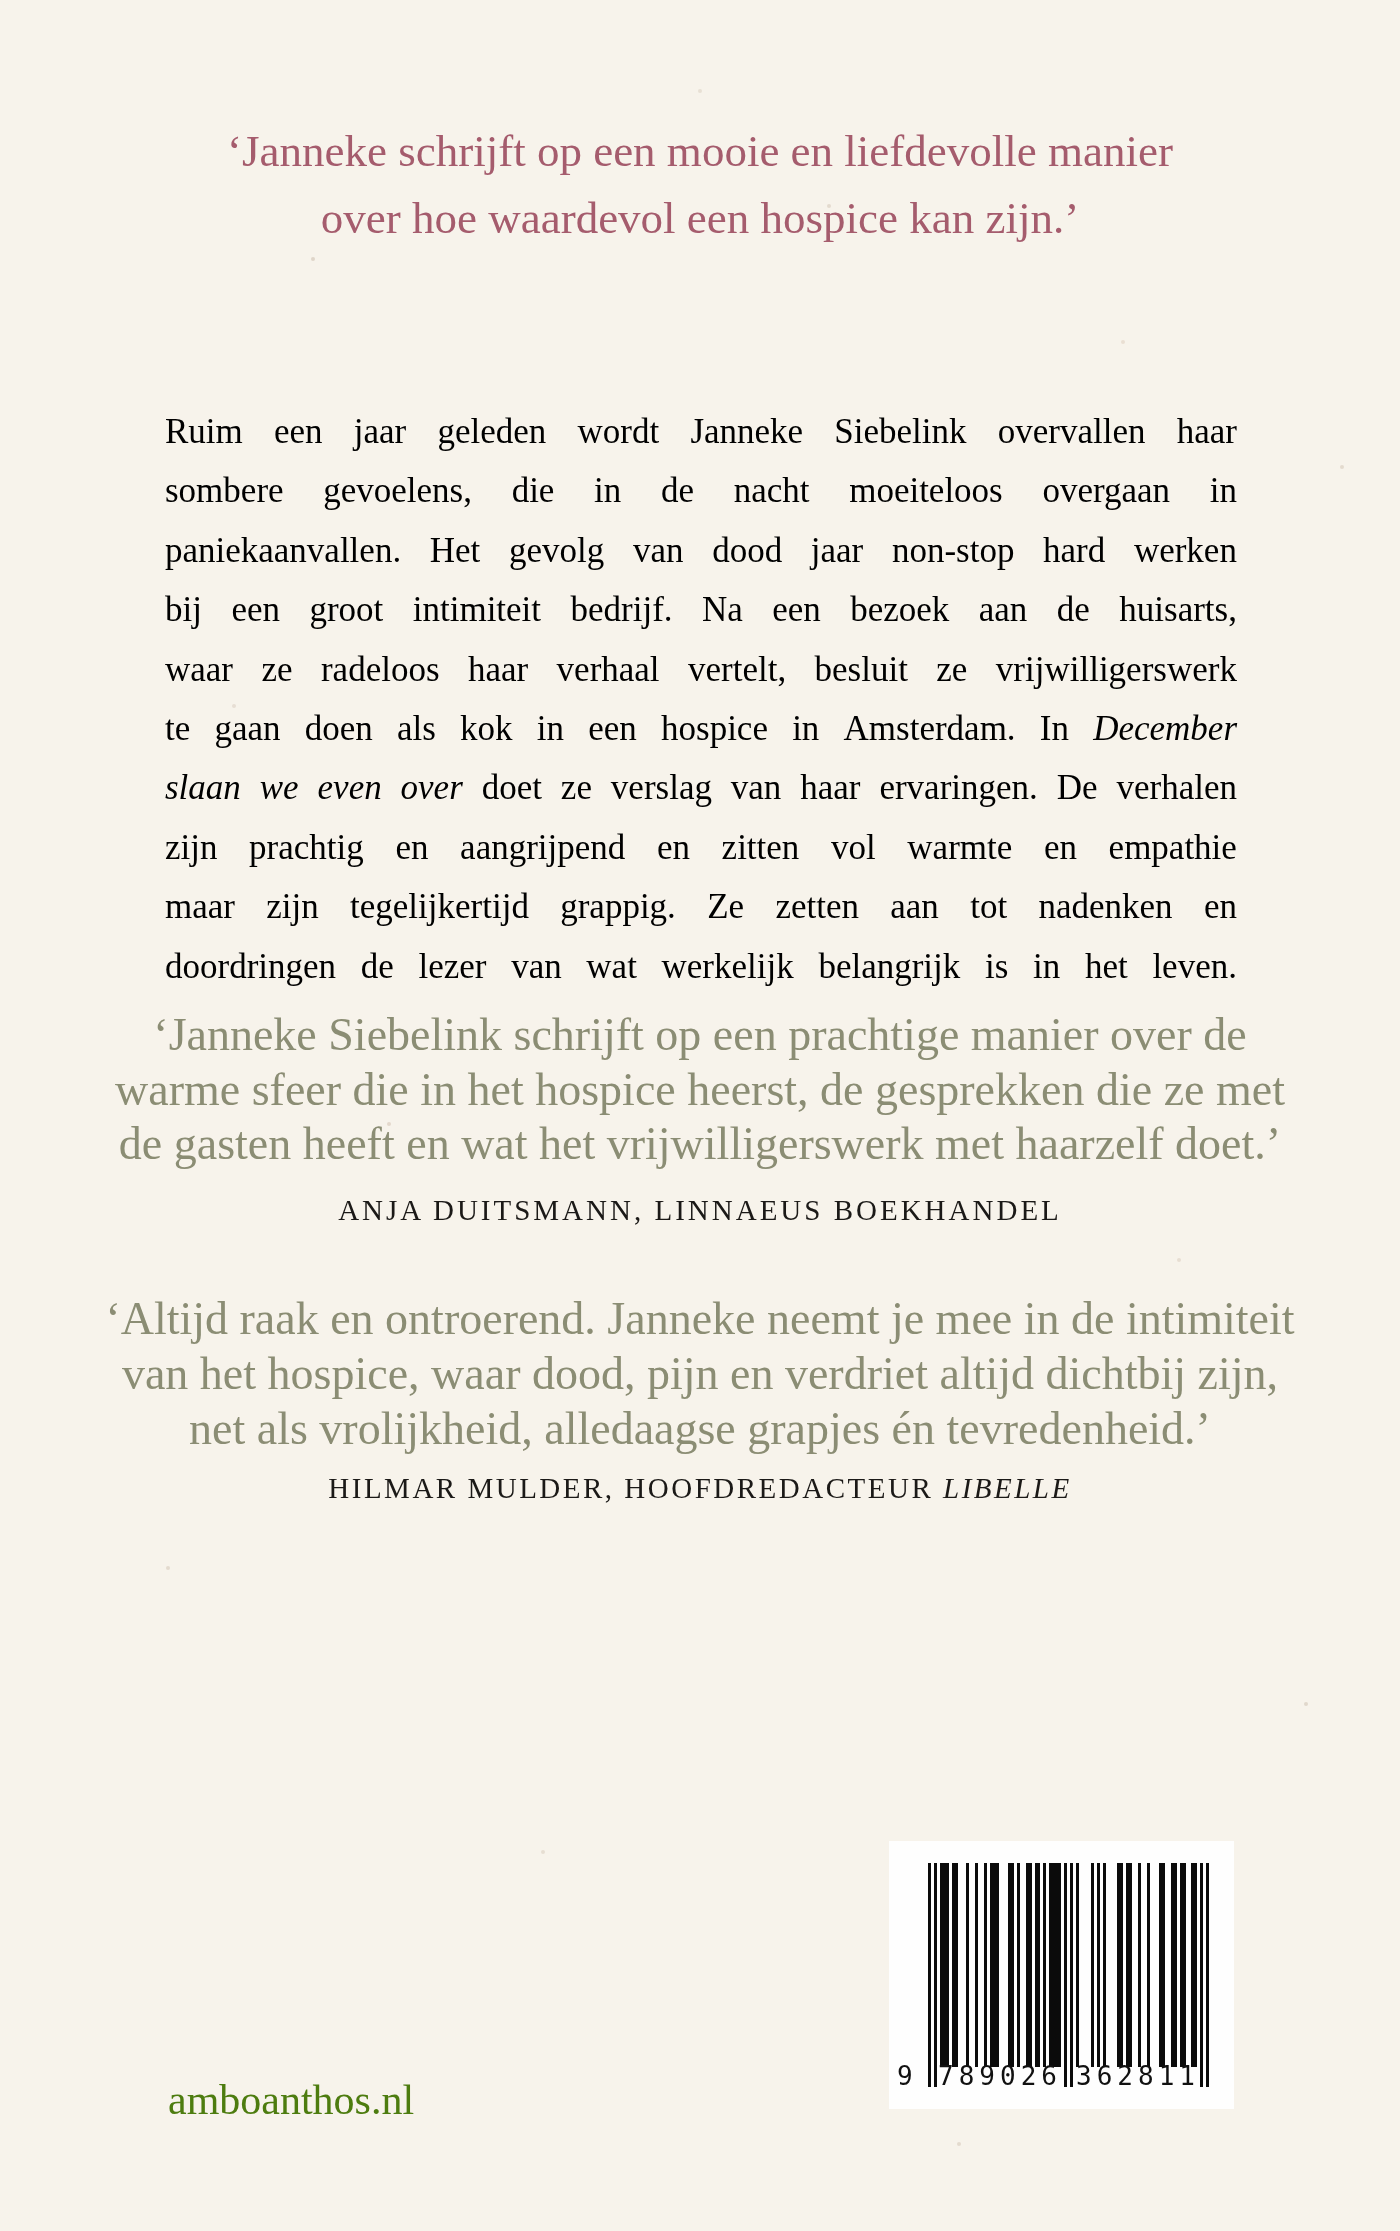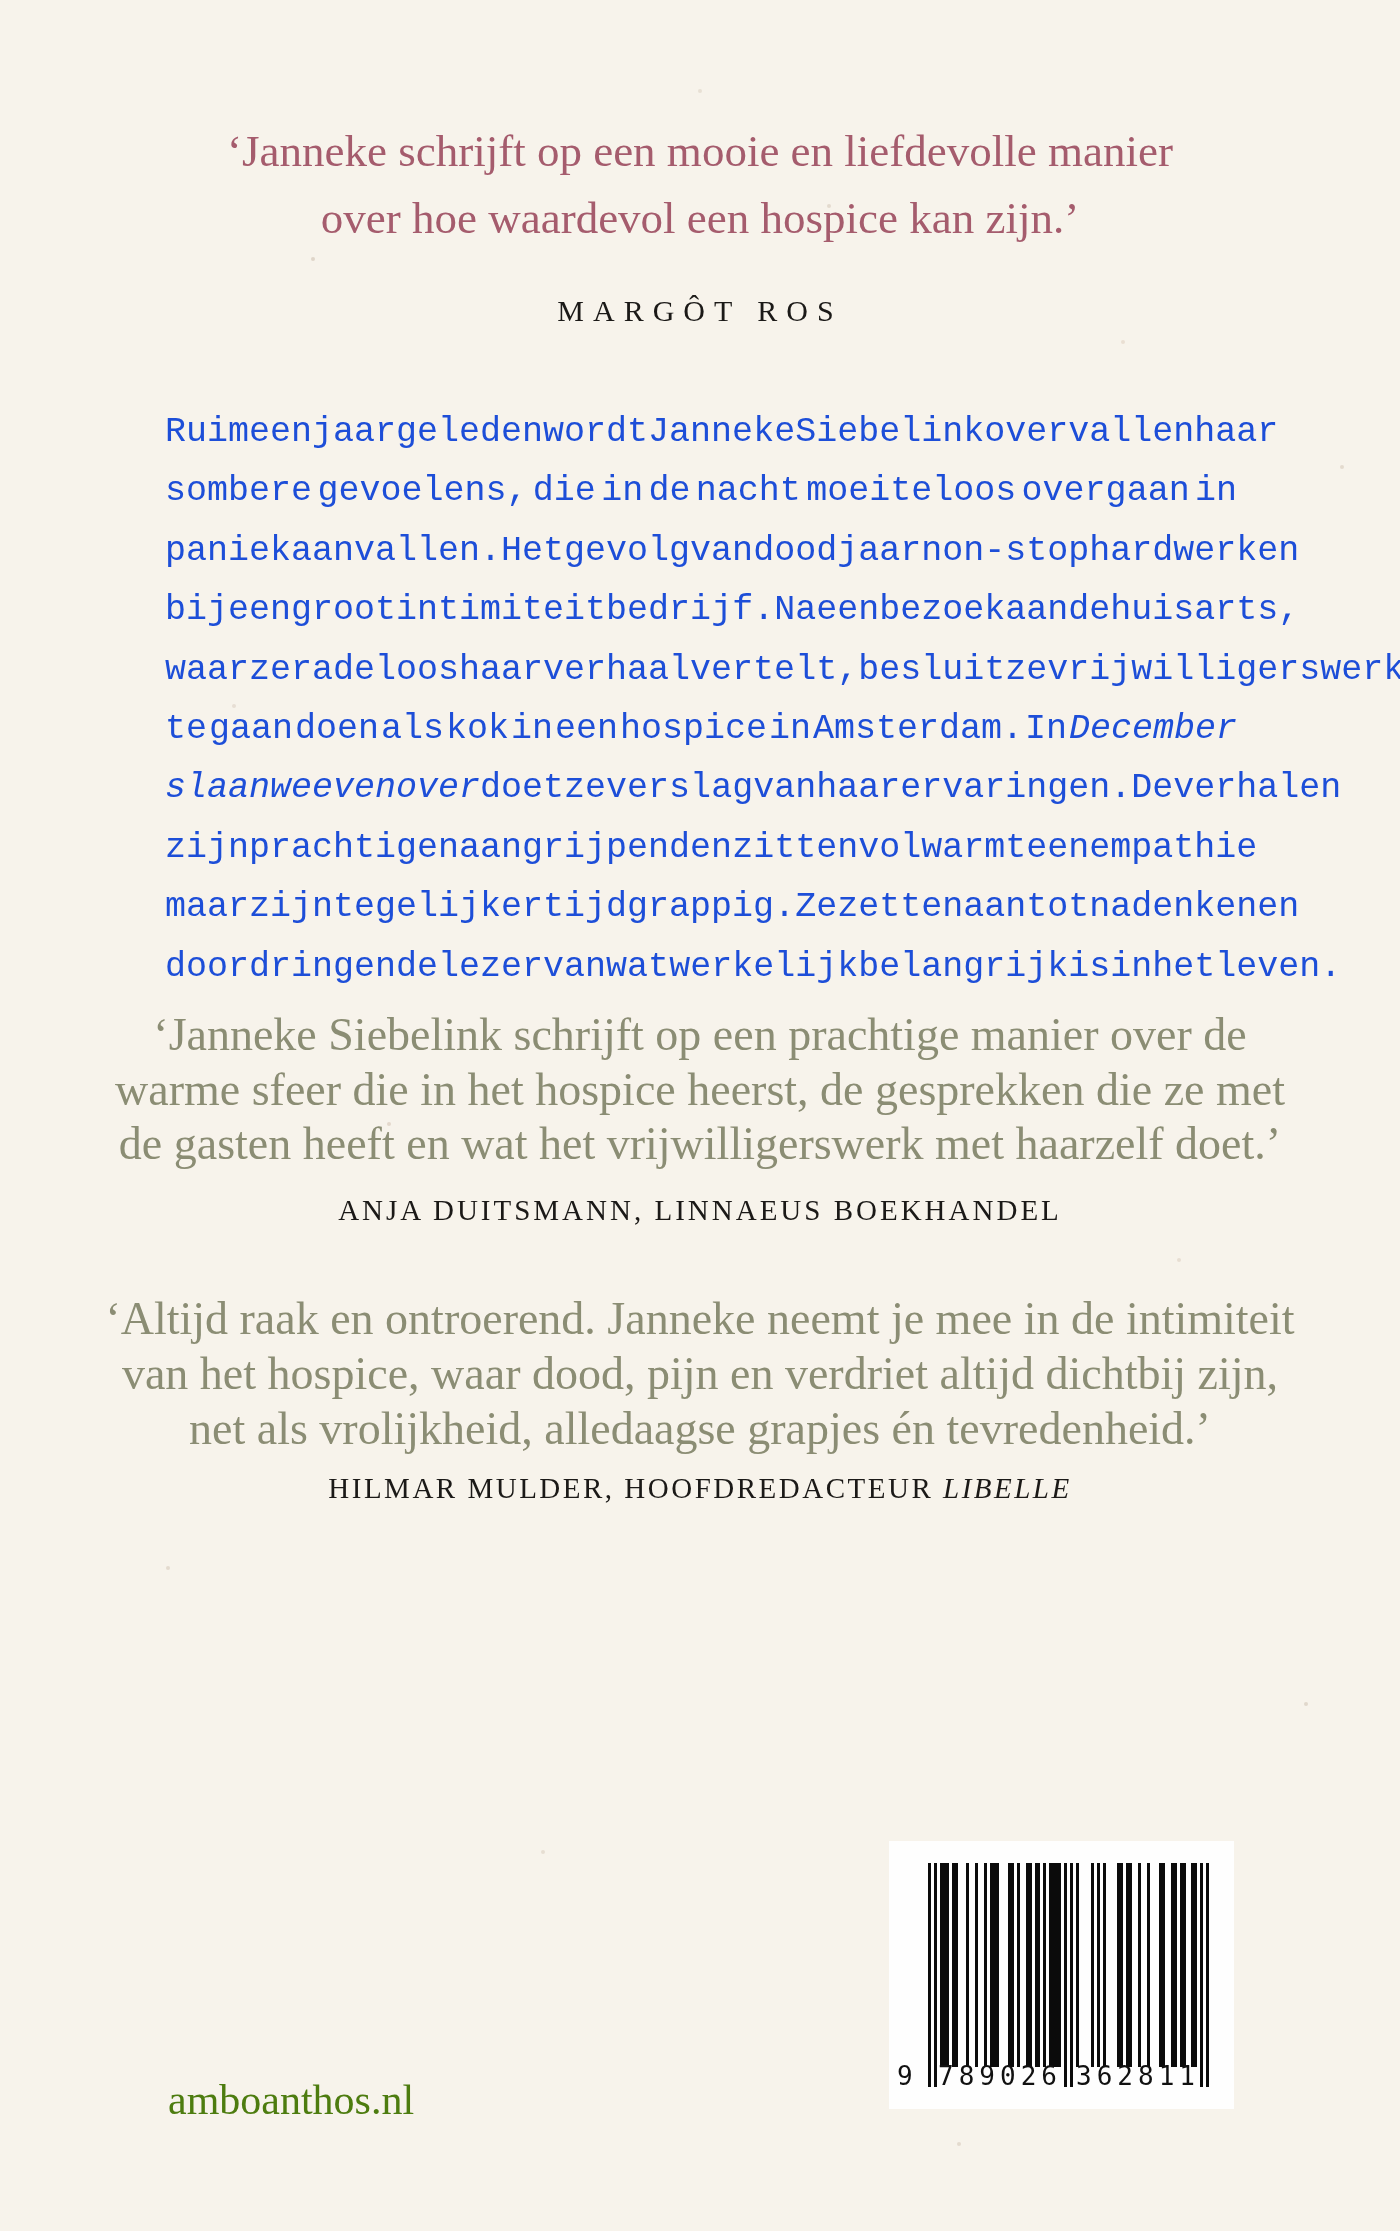--- a/index.html
+++ b/index.html
@@ -36,21 +36,21 @@
   }
   .attrib{
     position:absolute;left:0;width:1400px;text-align:center;
     color:#1b1917;
   }
   .attrib-margot{top:294px;font-size:30px;letter-spacing:9px;}
   .attrib-anja{top:1194px;font-size:29px;letter-spacing:3px;}
   .attrib-hilmar{top:1472px;font-size:29px;letter-spacing:2.5px;}
   .synopsis{
     position:absolute;left:165px;top:412px;width:1072px;
-    font-size:35px;color:#1d4ed8;font-family:Liberation Mono, monospace;
+    font-size:35px;color:#000000;
   }
   .syn-line{
     display:flex;justify-content:space-between;
     height:59.4px;align-items:baseline;
     white-space:nowrap;
   }
   .quote-sage{
     position:absolute;left:0;width:1400px;text-align:center;
     font-size:46px;color:#8b8d74;
   }
@@ -81,21 +81,20 @@
 <body>
 
 <div class="cover">
   <div class="speckles"></div>
 
   <div class="quote-top" id="top-quote">
       <div>‘Janneke schrijft op een mooie en liefdevolle manier</div>
       <div>over hoe waardevol een hospice kan zijn.’</div>
     </div>
 
-  <div class="attrib attrib-margot">MARGÔT ROS</div>
 
   <div class="synopsis" id="synopsis">
       <div class="syn-line">
         <span>Ruim</span>
         <span>een</span>
         <span>jaar</span>
         <span>geleden</span>
         <span>wordt</span>
         <span>Janneke</span>
         <span>Siebelink</span>

